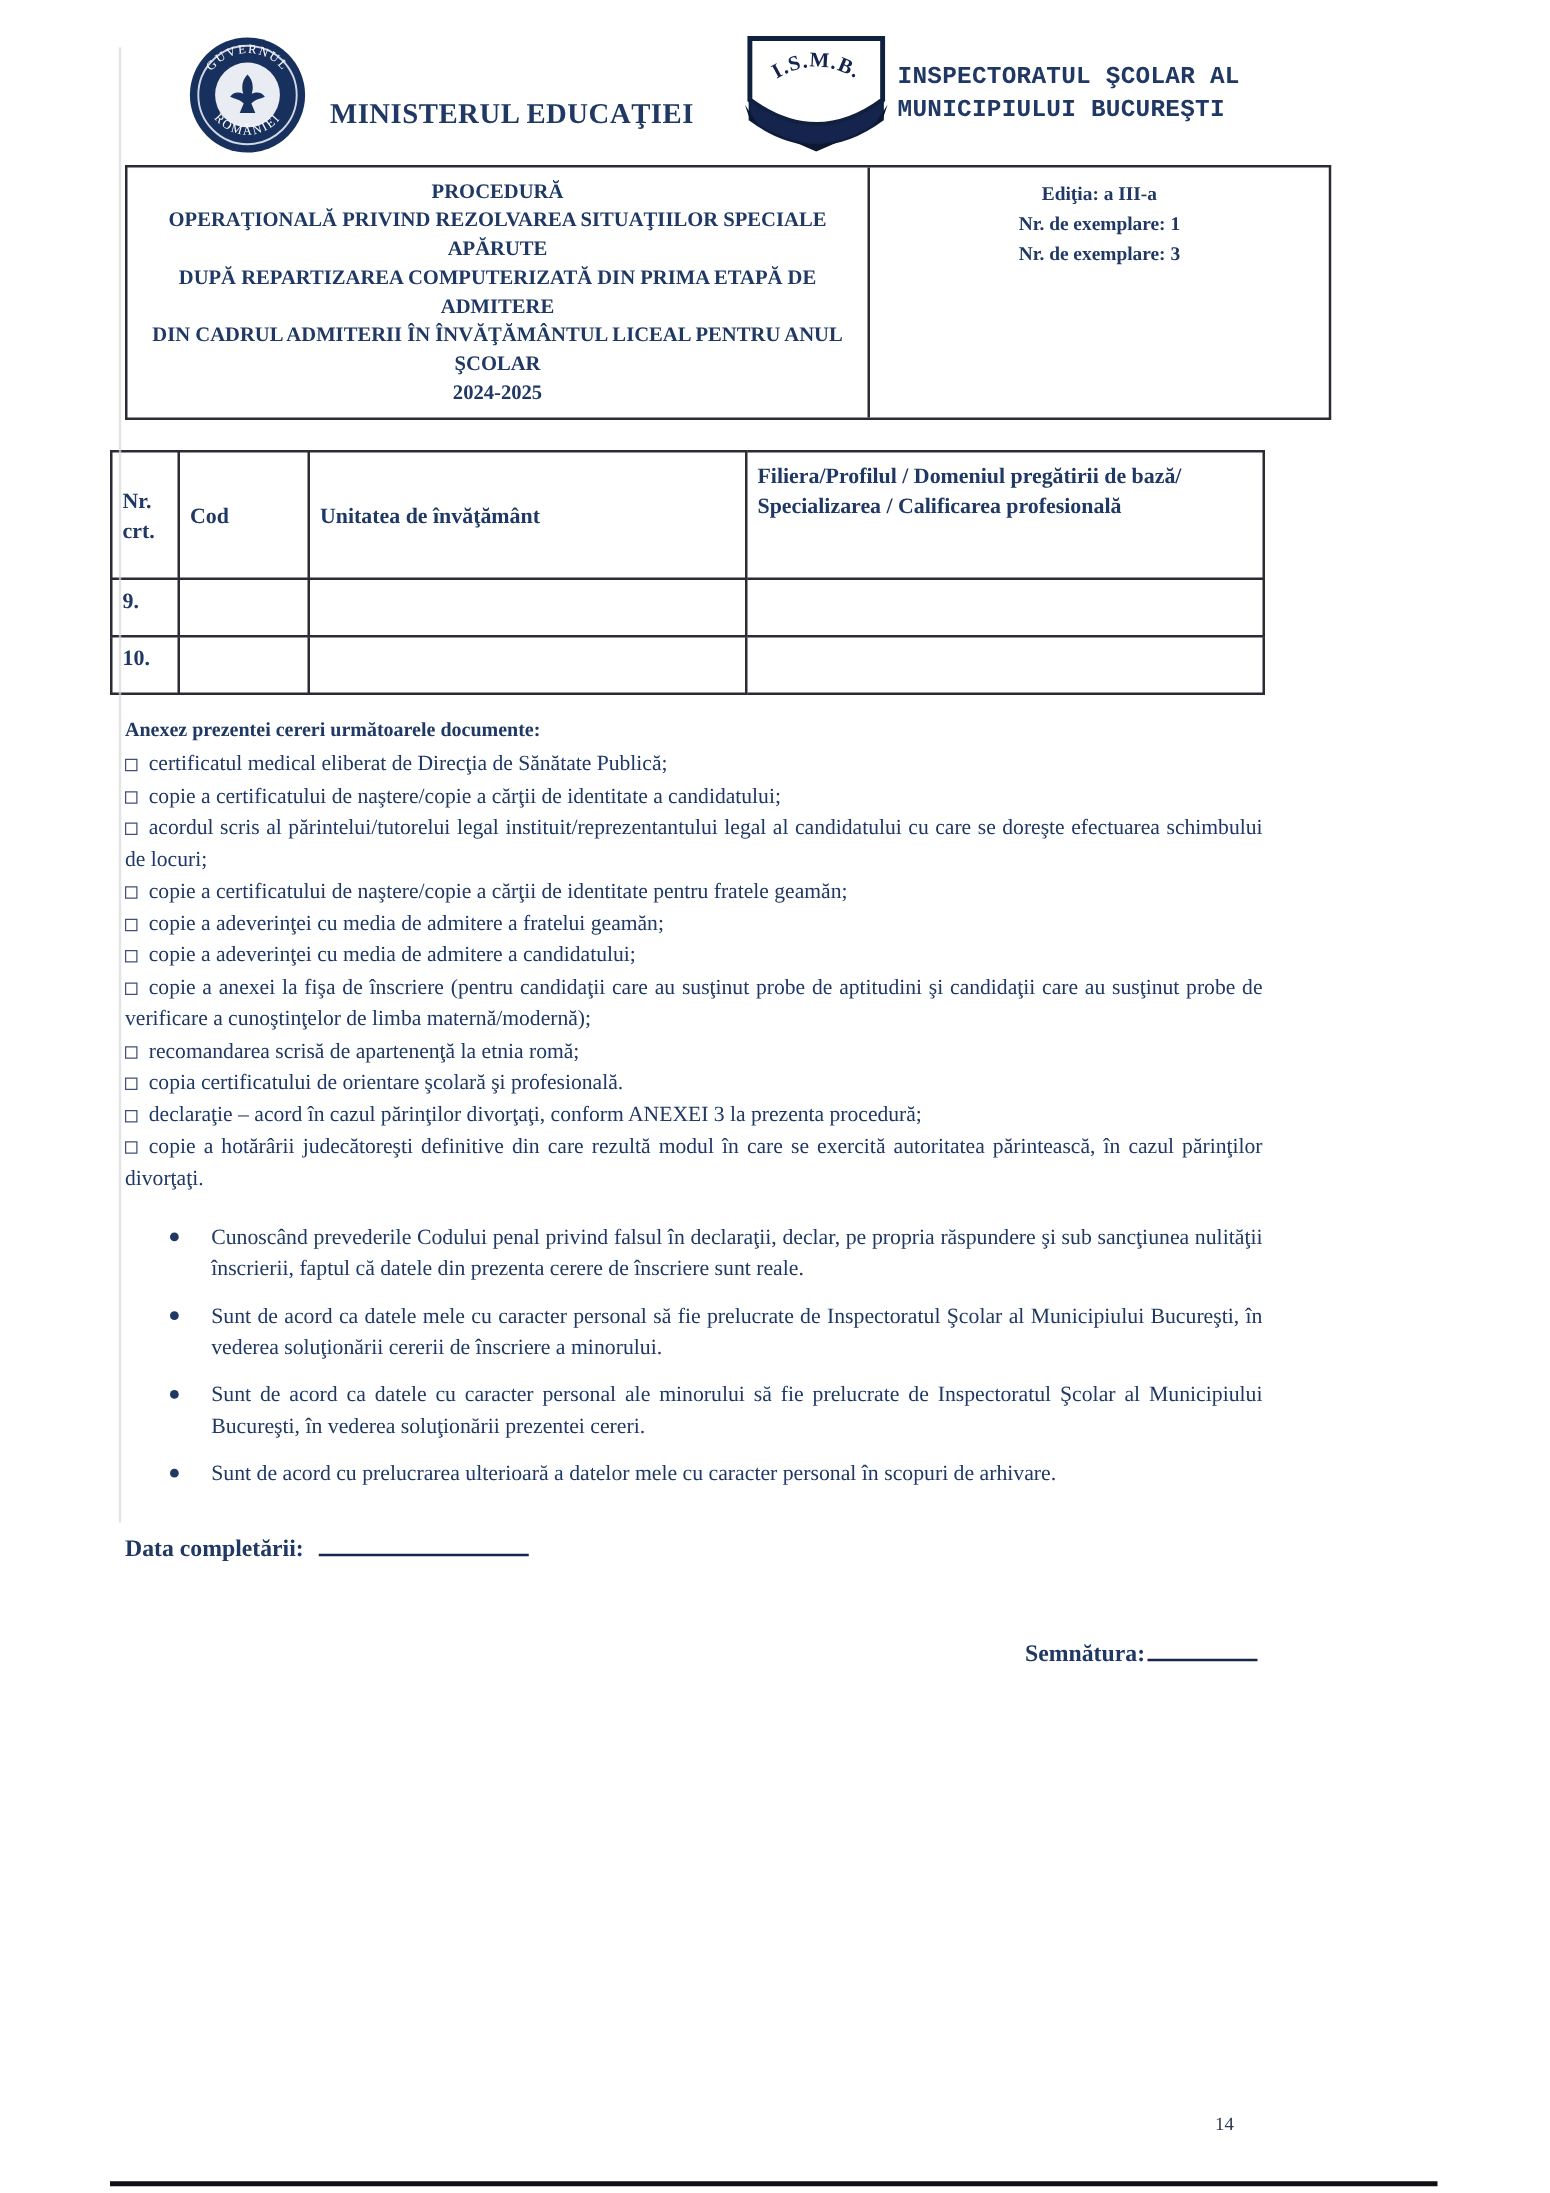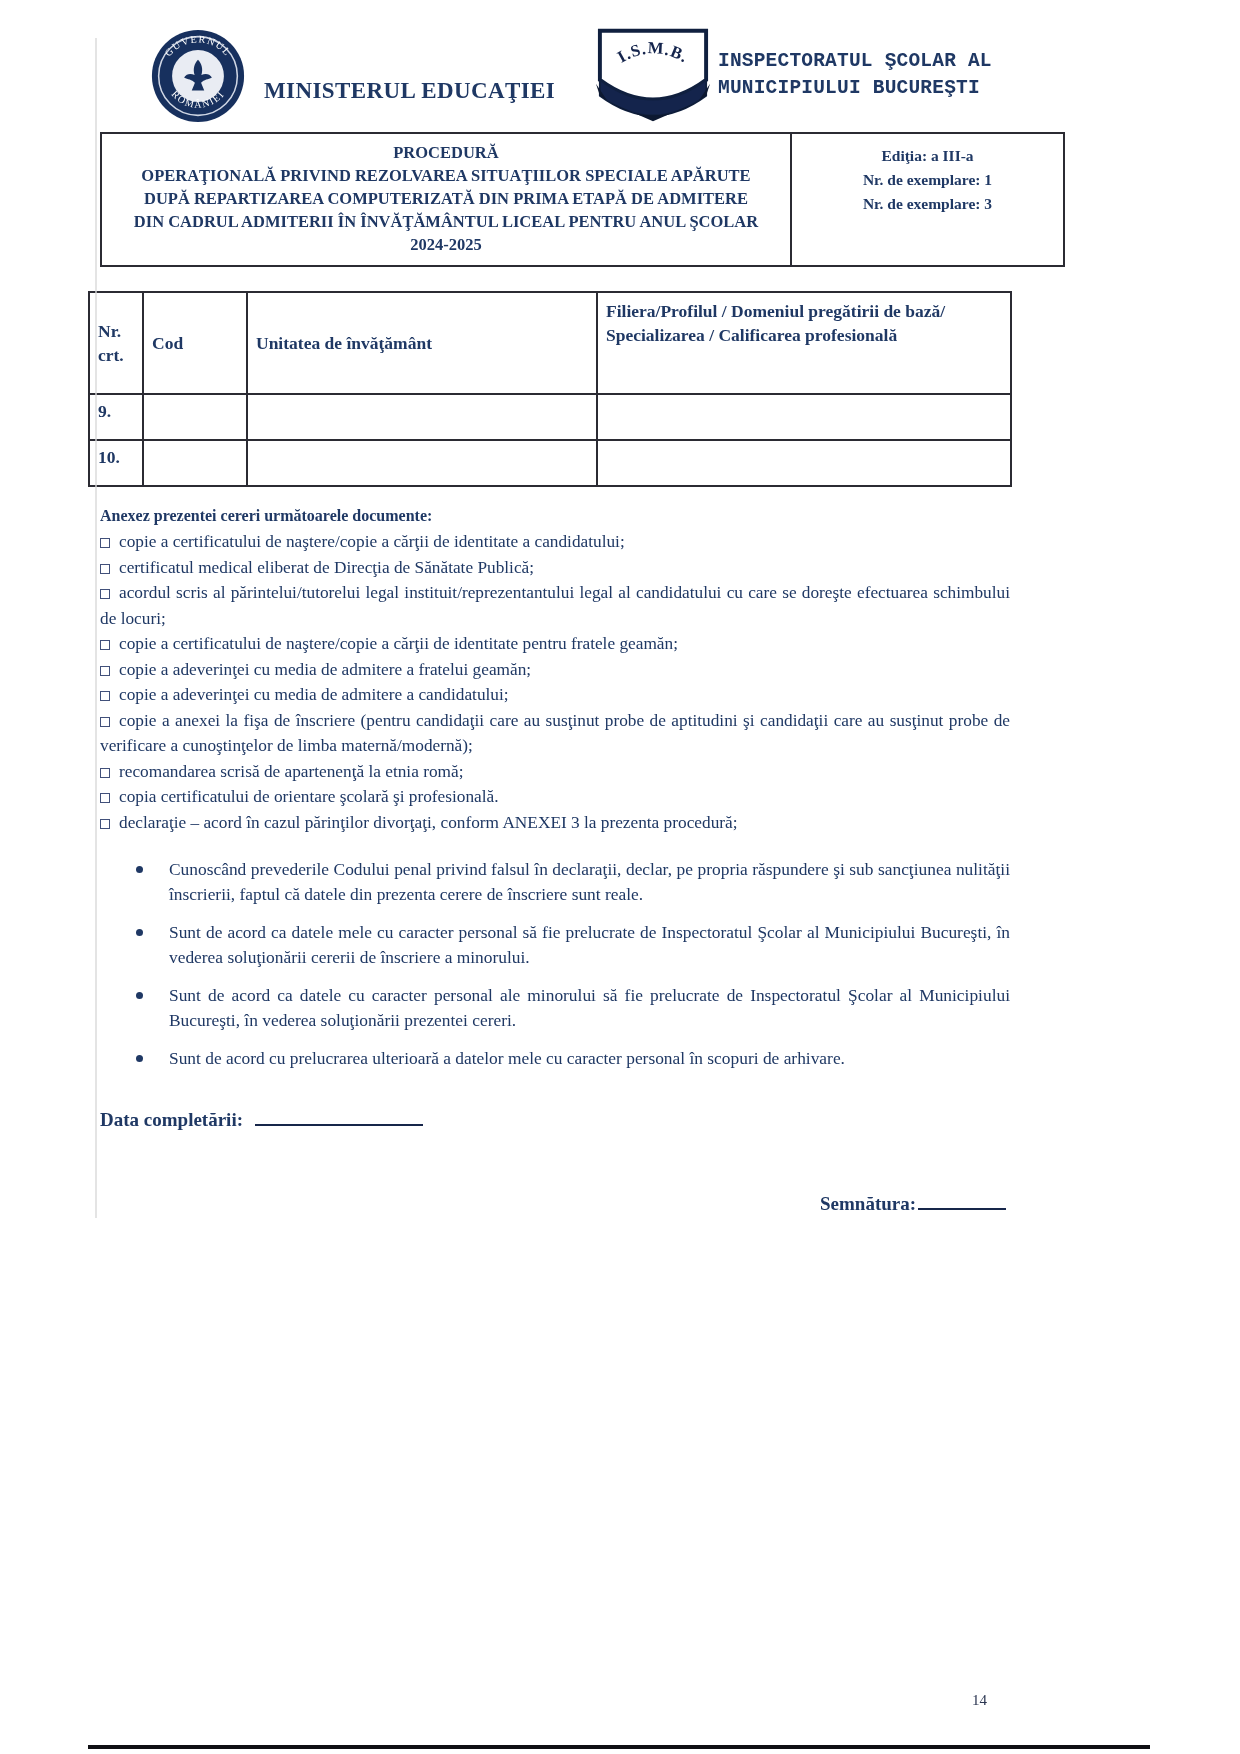--- a/index.html
+++ b/index.html
@@ -33,21 +33,21 @@
     position:absolute;left:718px;top:48px;
     font-size:19.5px;font-weight:bold;line-height:27px;letter-spacing:.2px;font-family:Liberation Mono, monospace;
   }
   
   .procedure-box{
     margin-left:100px;width:965px;
     border:2px solid var(--line);
     display:flex;
   }
   .proc-title{
-    width:690px;border-right:2px solid var(--line);
+    width:594px;border-right:2px solid var(--line);
     text-align:center;font-weight:bold;font-size:16.5px;line-height:23px;
     padding:7px 10px 9px 10px;
   }
   .proc-meta{
     flex:1;text-align:center;font-weight:bold;font-size:15.5px;line-height:24px;
     padding:10px 6px;
   }
   
   table.main-table{
     margin:24px 0 0 88px;
@@ -186,30 +186,31 @@
       <td class="row-num">10.</td>
       <td></td>
       <td></td>
       <td></td>
     </tr>
   </tbody>
     </table>
 
   <section class="documents">
     <p class="docs-title">Anexez prezentei cereri următoarele documente:</p>
+    <p class="doc-item"><span class="checkbox"></span><span>certificatul medical eliberat de Direcţia de Sănătate Publică;</span></p>
     <p class="doc-item"><span class="checkbox"></span><span>copie a certificatului de naştere/copie a cărţii de identitate a candidatului;</span></p>
-    <p class="doc-item"><span class="checkbox"></span><span>certificatul medical eliberat de Direcţia de Sănătate Publică;</span></p>
     <p class="doc-item"><span class="checkbox"></span><span>acordul scris al părintelui/tutorelui legal instituit/reprezentantului legal al candidatului cu care se doreşte efectuarea schimbului de locuri;</span></p>
     <p class="doc-item"><span class="checkbox"></span><span>copie a certificatului de naştere/copie a cărţii de identitate pentru fratele geamăn;</span></p>
     <p class="doc-item"><span class="checkbox"></span><span>copie a adeverinţei cu media de admitere a fratelui geamăn;</span></p>
     <p class="doc-item"><span class="checkbox"></span><span>copie a adeverinţei cu media de admitere a candidatului;</span></p>
     <p class="doc-item"><span class="checkbox"></span><span>copie a anexei la fişa de înscriere (pentru candidaţii care au susţinut probe de aptitudini şi candidaţii care au susţinut probe de verificare a cunoştinţelor de limba maternă/modernă);</span></p>
     <p class="doc-item"><span class="checkbox"></span><span>recomandarea scrisă de apartenenţă la etnia romă;</span></p>
     <p class="doc-item"><span class="checkbox"></span><span>copia certificatului de orientare şcolară şi profesională.</span></p>
     <p class="doc-item"><span class="checkbox"></span><span>declaraţie – acord în cazul părinţilor divorţaţi, conform ANEXEI 3 la prezenta procedură;</span></p>
+    <p class="doc-item"><span class="checkbox"></span><span>copie a hotărârii judecătoreşti definitive din care rezultă modul în care se exercită autoritatea părintească, în cazul părinţilor divorţaţi.</span></p>
   </section>
 
   <section class="declarations">
     <div class="bullet-item">
       <span class="bullet"></span>
       <div class="bullet-text">Cunoscând prevederile Codului penal privind falsul în declaraţii, declar, pe propria răspundere şi sub sancţiunea nulităţii înscrierii, faptul că datele din prezenta cerere de înscriere sunt reale.</div>
     </div>
     <div class="bullet-item">
       <span class="bullet"></span>
       <div class="bullet-text">Sunt de acord ca datele mele cu caracter personal să fie prelucrate de Inspectoratul Şcolar al Municipiului Bucureşti, în vederea soluţionării cererii de înscriere a minorului.</div>

